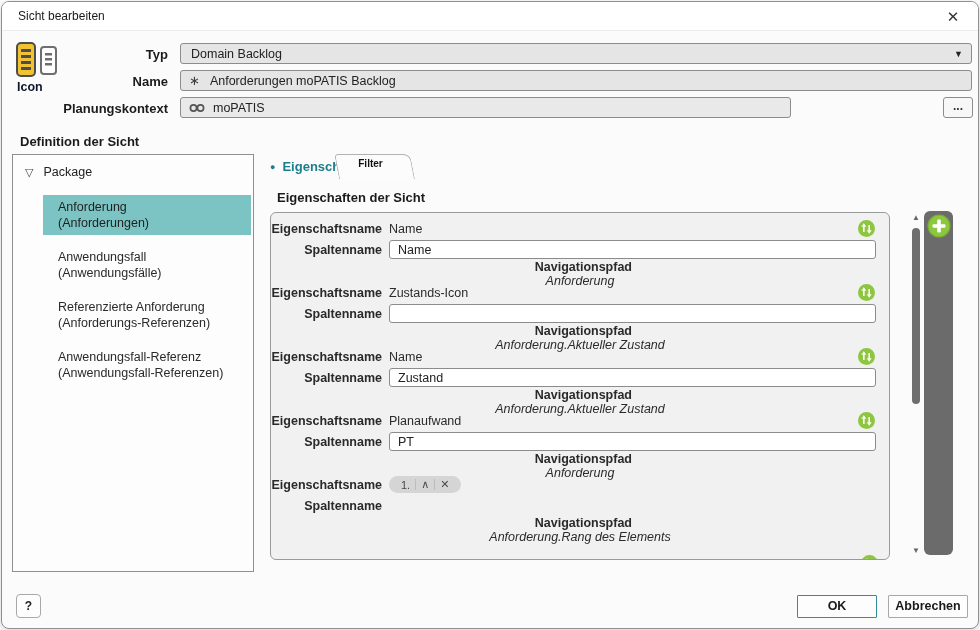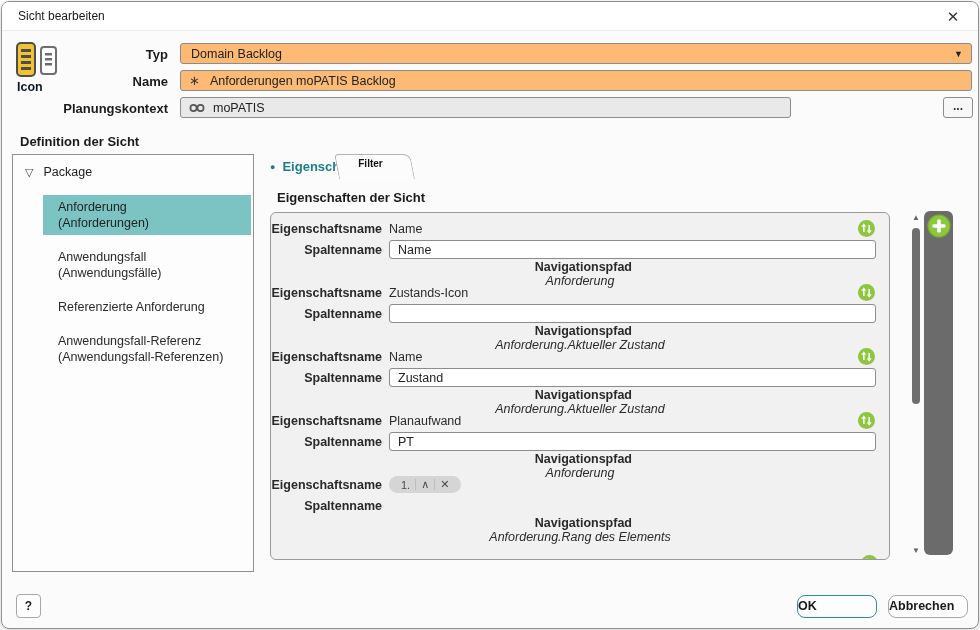--- a/index.html
+++ b/index.html
@@ -8,21 +8,21 @@
             border:1px solid #8f8f8f; border-radius:8px; overflow:hidden; box-shadow:0 2px 10px rgba(0,0,0,.18); }
   
   .titlebar { position:absolute; left:0; top:0; right:0; height:29px; background:#ffffff; border-bottom:1px solid #ececec; }
   .title { position:absolute; left:16px; top:7px; font-size:12px; color:#1a1a1a; }
   .close { position:absolute; right:14px; top:4px; width:22px; height:22px; text-align:center; line-height:22px;
            font-size:15px; color:#333; cursor:default; }
   
   .typeicon { position:absolute; left:13px; top:39px; }
   .iconlabel { position:absolute; left:15px; top:78px; font-size:12.5px; font-weight:bold; color:#0f172a; }
   .flabel { position:absolute; width:156px; left:10px; text-align:right; font-size:13px; font-weight:bold; color:#1b1b1b; }
-  .field { position:absolute; left:178px; height:21px; background:#fdba74; border:1px solid #8c8c8c; border-radius:3px;
+  .field { position:absolute; left:178px; height:21px; background:#e5e5e5; border:1px solid #8c8c8c; border-radius:3px;
            display:flex; align-items:center; font-size:12.5px; color:#222; }
   .combo { width:792px; padding:0 8px 0 10px; }
   .combo .arrow { margin-left:auto; font-size:9px; color:#222; }
   .namefield { width:792px; padding:0 8px; gap:10px; }
   .namefield .marker { font-size:13px; color:#3c3c3c; }
   .namefield input { flex:1; border:none; outline:none; background:transparent; font:inherit; color:#222; }
   .ctxfield { width:611px; padding:0 8px; gap:8px; background:#e9e9e9; }
   .btn-browse { position:absolute; left:941px; top:95px; width:30px; height:21px; border:1px solid #8c8c8c; border-radius:3px;
                 background:#f7f7f7; font-size:12px; font-weight:bold; color:#333; text-align:center; line-height:17px; }
   
@@ -62,22 +62,22 @@
   .sortpill .sep { width:1px; height:11px; background:#bdbdbd; padding:0; }
   .sortpill .x { font-weight:bold; }
   
   .sb-arrow { position:absolute; left:908px; width:12px; text-align:center; font-size:8px; color:#666; }
   .sb-thumb { position:absolute; left:910px; top:226px; width:8px; height:176px; background:#6e6e6e; border-radius:4px; }
   .darkbar { position:absolute; left:922px; top:209px; width:29px; height:344px; background:#6b6b6b; border-radius:6px; }
   .plusbtn { position:absolute; left:925px; top:212px; width:24px; height:24px; }
   
   .btn-help { position:absolute; left:14px; top:592px; width:25px; height:24px; background:#fdfdfd; border:1px solid #a8a8a8;
               border-radius:4px; font-size:12px; font-weight:bold; color:#222; text-align:center; line-height:22px; }
-  .btn { position:absolute; top:593px; width:80px; height:23px; background:#fdfdfd; border-radius:8px;
-         font-size:12.5px; font-weight:600; color:#1a1a1a; line-height:21px; }
+  .btn { position:absolute; top:593px; width:80px; height:23px; background:#fdfdfd; border-radius:1px;
+         font-size:12.5px; font-weight:600; color:#1a1a1a; text-align:center; line-height:21px; }
   .btn-ok { left:795px; border:1px solid #2e8f9b; }
   .btn-cancel { left:886px; border:1px solid #a8a8a8; }
 </style>
 </head>
 <body>
 
 <svg width="0" height="0" style="position:absolute">
   <defs>
     <g id="reorder-icon-def">
       <circle cx="8.5" cy="8.5" r="8.5" fill="#8dc63f"></circle>
@@ -142,20 +142,21 @@
       <div class="treeitem selected">
         <div>Anforderung</div>
         <div>(Anforderungen)</div>
       </div>
       <div class="treeitem">
         <div>Anwendungsfall</div>
         <div>(Anwendungsfälle)</div>
       </div>
       <div class="treeitem">
         <div>Referenzierte Anforderung</div>
+        <div>(Anforderungs-Referenzen)</div>
       </div>
       <div class="treeitem">
         <div>Anwendungsfall-Referenz</div>
         <div>(Anwendungsfall-Referenzen)</div>
       </div>
     </div>
   </div>
 
   <div class="tab-active">
     <span class="dot">●</span>

